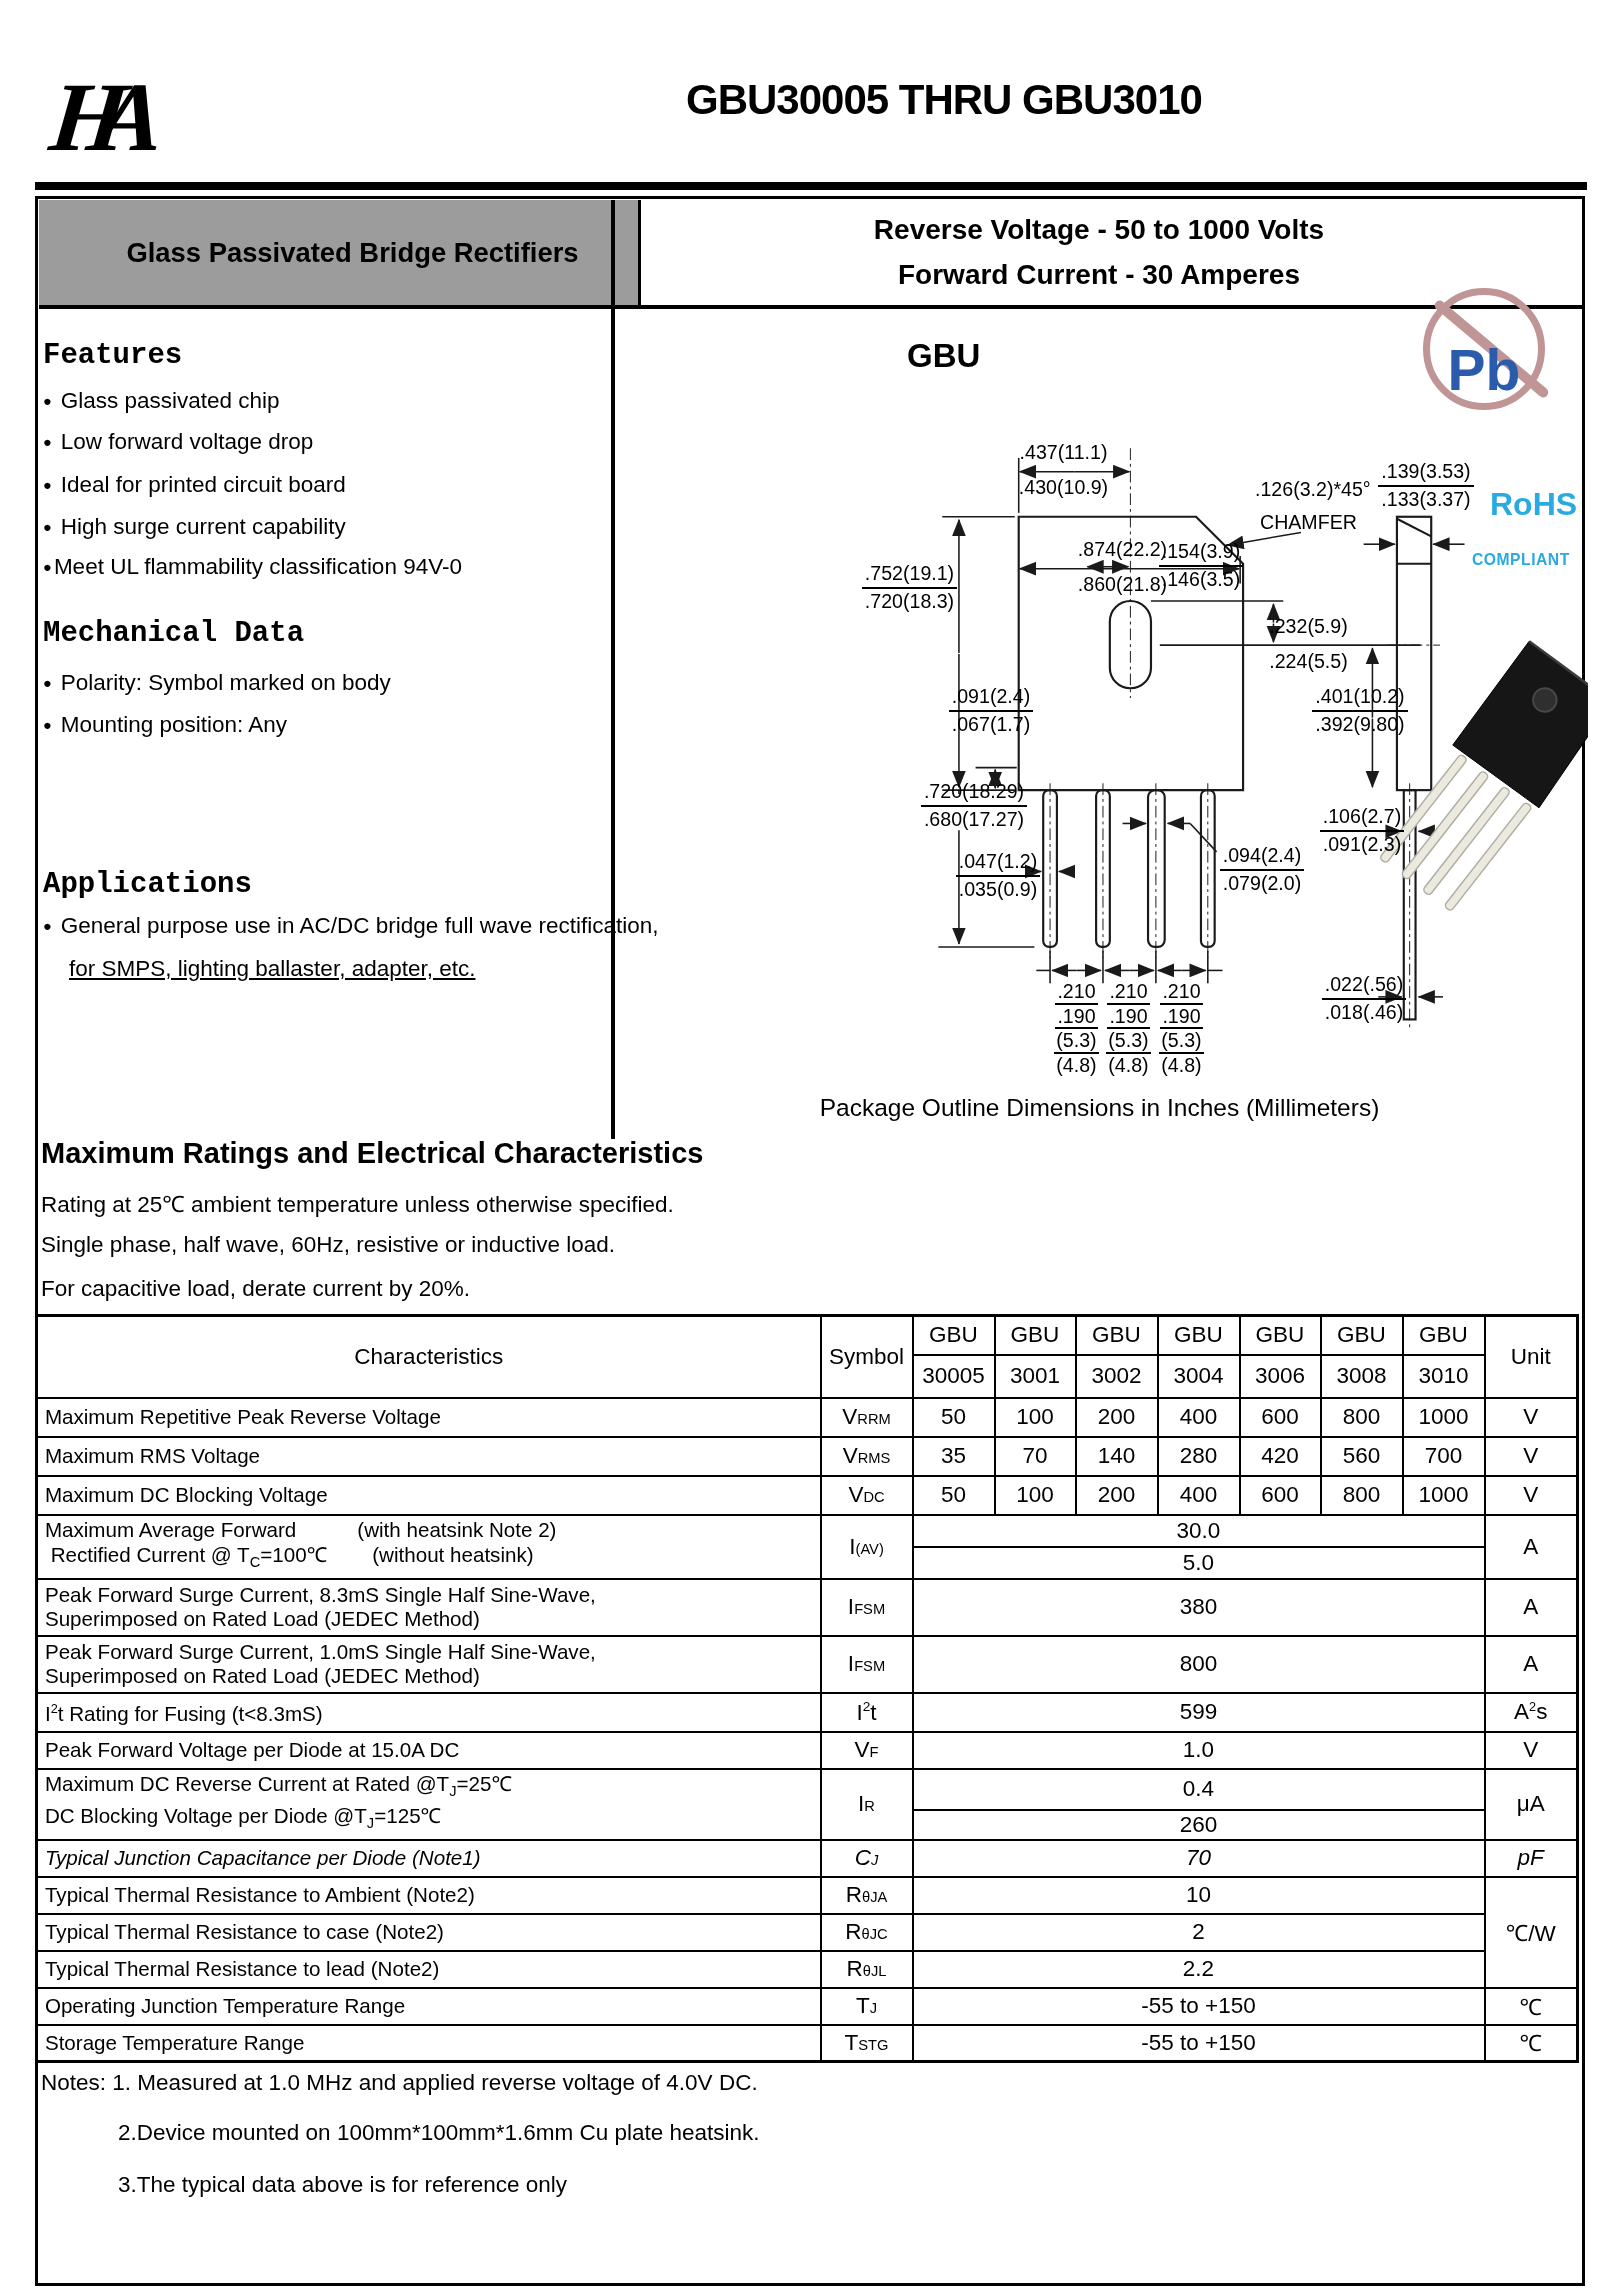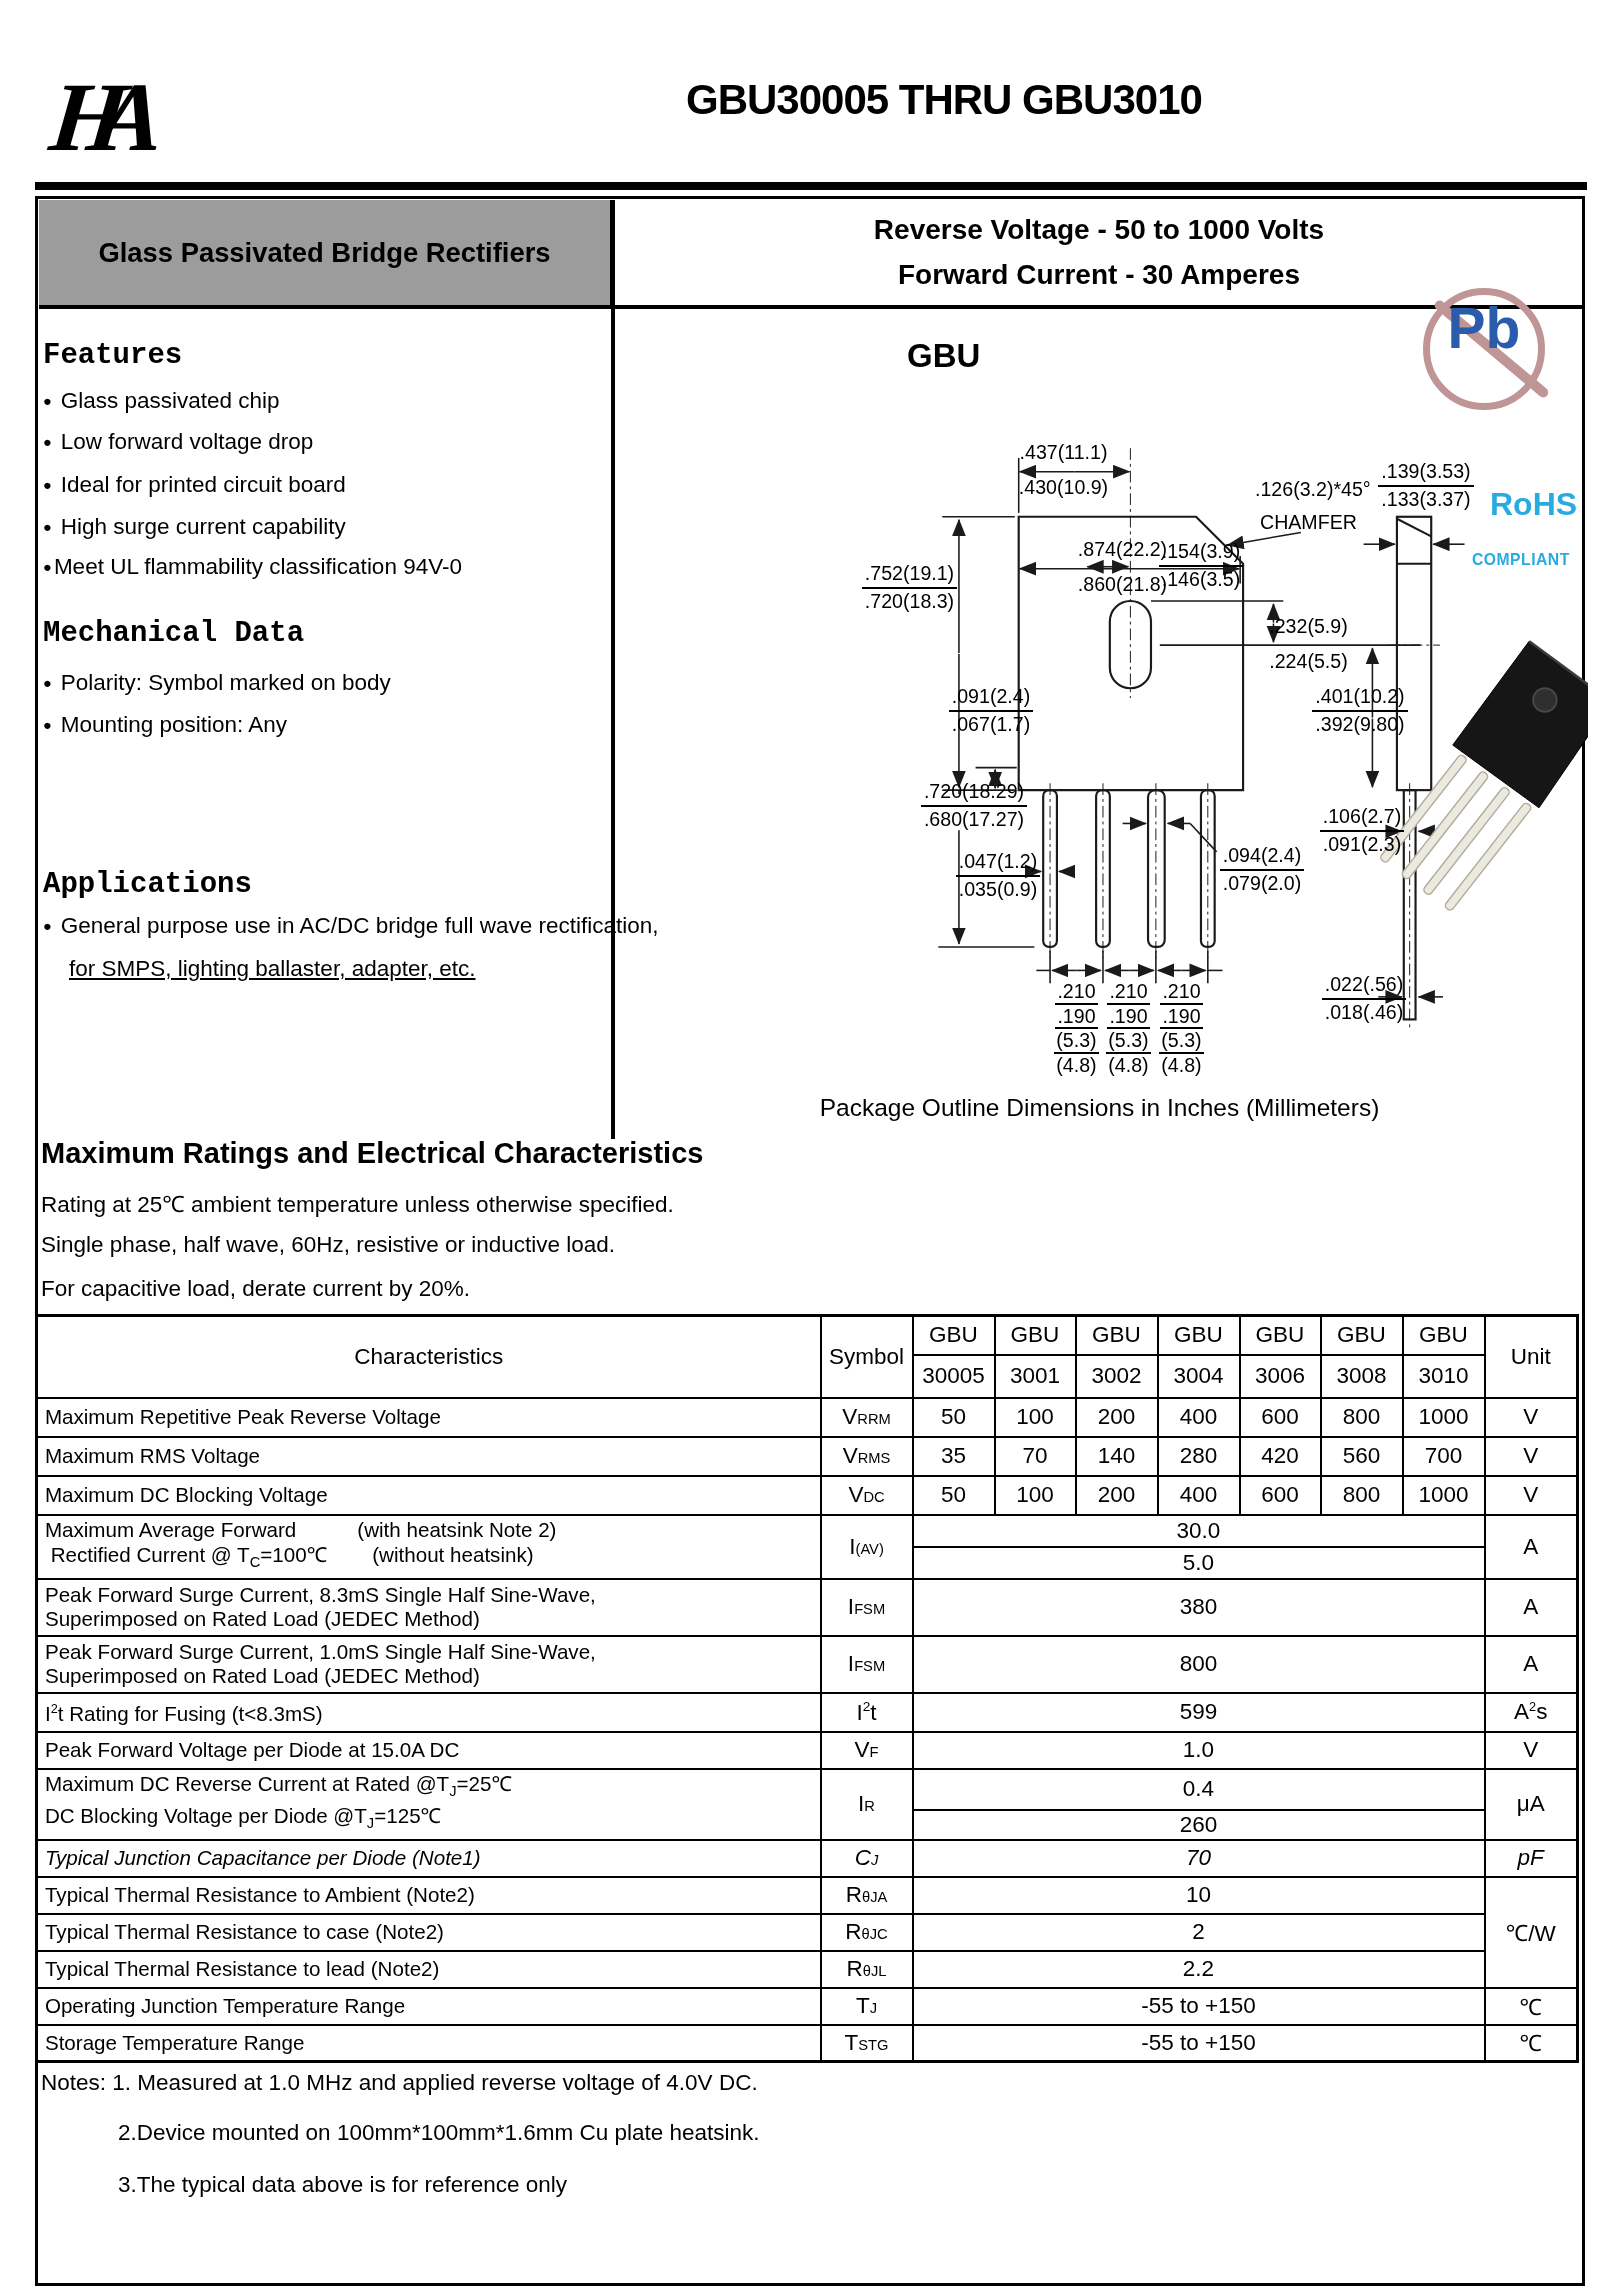--- a/index.html
+++ b/index.html
@@ -3,32 +3,32 @@
 <meta charset="utf-8">
 <style>
   html,body{margin:0;padding:0;background:#fff;}
   body{width:1620px;height:2292px;position:relative;font-family:"Liberation Sans",sans-serif;color:#000;overflow:hidden;}
   .abs{position:absolute;}
   
   .logo{position:absolute;left:51px;top:61px;font-family:"Liberation Serif",serif;font-style:italic;font-weight:bold;font-size:98px;letter-spacing:-29px;transform:skewX(-6deg);}
   .doc-title{position:absolute;left:686px;top:76px;width:900px;text-align:left;font-size:42px;font-weight:bold;letter-spacing:-1px;}
   .top-rule{position:absolute;left:35px;top:182px;width:1552px;height:7.8px;background:#000;}
   .frame{position:absolute;left:35px;top:196px;width:1544px;height:2084px;border:3.9px solid #000;}
-  .hdr-gray{position:absolute;left:39px;top:200px;width:571px;height:105px;background:#9c9c9c;border-right:3.9px solid #000;display:flex;align-items:center;justify-content:center;font-size:27.4px;font-weight:bold;}
+  .hdr-gray{position:absolute;left:39px;top:200px;width:571px;height:105px;background:#9c9c9c;border-right:3.9px solid #000;display:flex;align-items:center;justify-content:center;font-size:27.4px;font-weight:bold;padding-left:28px;}
   .hdr-right{position:absolute;left:615px;top:200px;width:968px;height:105px;display:flex;flex-direction:column;align-items:center;justify-content:space-evenly;font-size:28px;font-weight:bold;}
   .hdr-bottom{position:absolute;left:39px;top:305px;width:1544px;height:3.9px;background:#000;}
   .vdiv{position:absolute;left:611px;top:200px;width:3.9px;height:939px;background:#000;}
   
   .h1{position:absolute;font-size:29px;font-weight:bold;font-family:Liberation Mono, monospace;}
   .bullet{position:absolute;font-size:22.5px;white-space:nowrap;}
   .dot{font-size:14.7px;vertical-align:2px;margin-right:8.8px;}
   .plain{position:absolute;font-size:22.5px;white-space:nowrap;}
   
   .gbu-lab{position:absolute;left:907px;top:337px;font-size:33px;font-weight:bold;}
-  .pb{position:absolute;left:1423px;top:288px;width:108px;height:108px;border:7.8px solid #c09595;border-radius:50%;display:flex;align-items:flex-start;justify-content:center;}
+  .pb{position:absolute;left:1423px;top:288px;width:108px;height:108px;border:7.8px solid #c09595;border-radius:50%;display:flex;align-items:flex-end;justify-content:center;}
   .pbtxt{color:#2a5cab;font-weight:bold;font-size:57px;position:relative;z-index:1;}
   .slash{position:absolute;left:-10.8px;top:49px;width:145px;height:9.8px;background:#c09595;transform:rotate(40deg);border-radius:4.9px;}
   .rohs{position:absolute;left:1490px;top:486px;font-size:32px;font-weight:bold;color:#29aae1;}
   .compliant{position:absolute;left:1472px;top:551px;font-size:15.7px;font-weight:bold;color:#29aae1;letter-spacing:0.5px;}
   .dim{position:absolute;display:flex;flex-direction:column;align-items:center;font-size:19.6px;line-height:24.5px;text-align:center;white-space:nowrap;}
   .dim.gap{row-gap:10.8px;}
   .dim.bar > span:first-child{border-bottom:2px solid #000;padding:0 2.9px 1px;}
   .dim.bar4 span{line-height:22.5px;padding:0 2px;}
   .dim.bar4 span:nth-child(-n+3){border-bottom:2px solid #000;}
   .dimline{position:absolute;font-size:19.6px;white-space:nowrap;}

